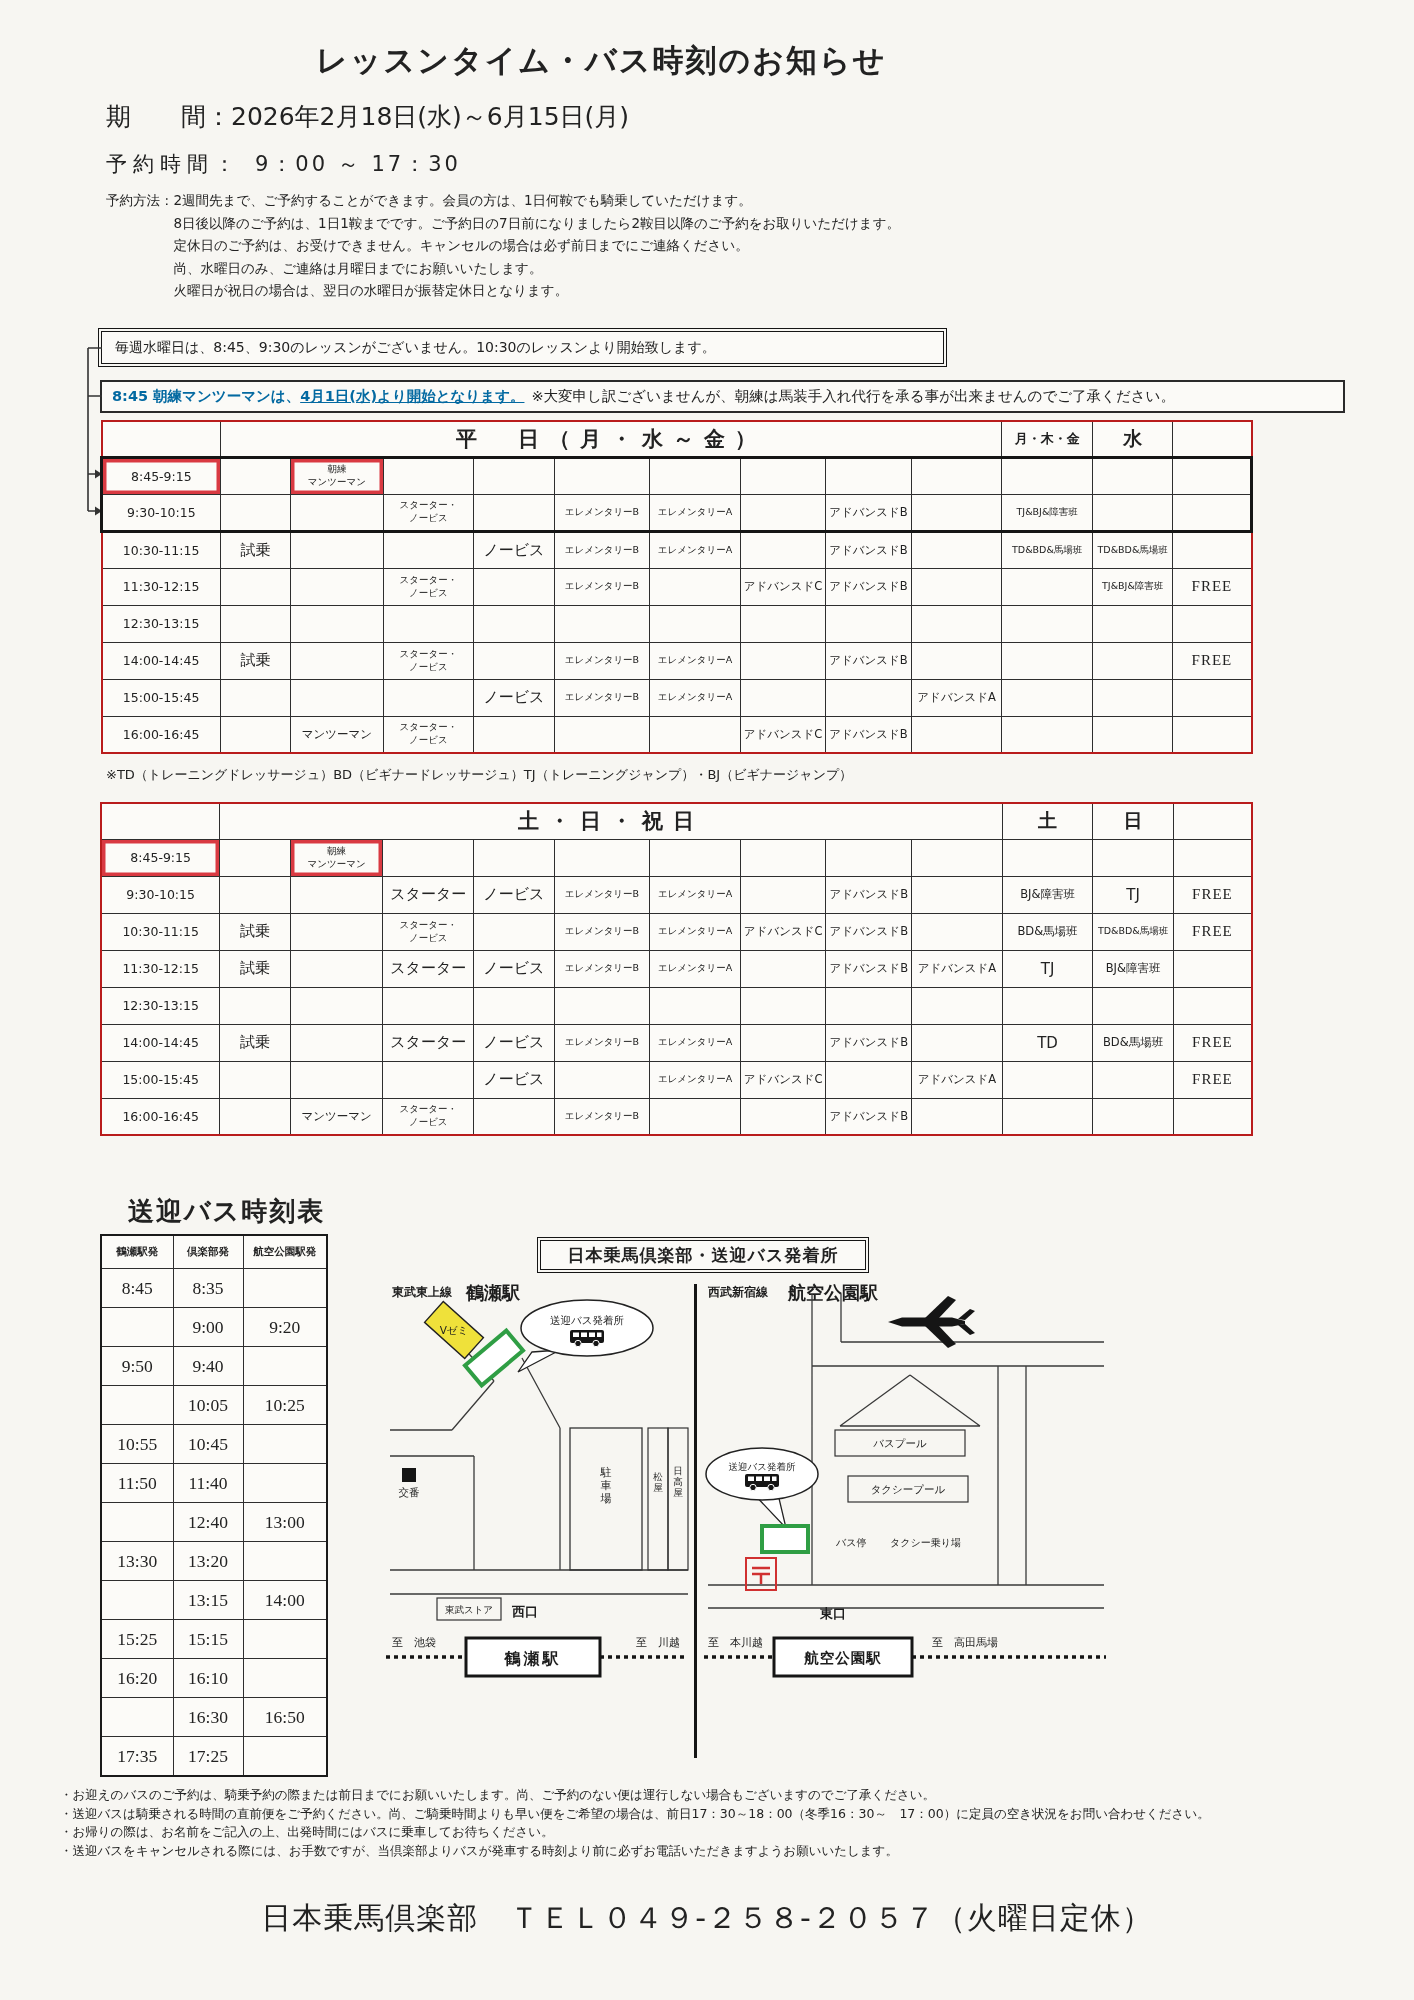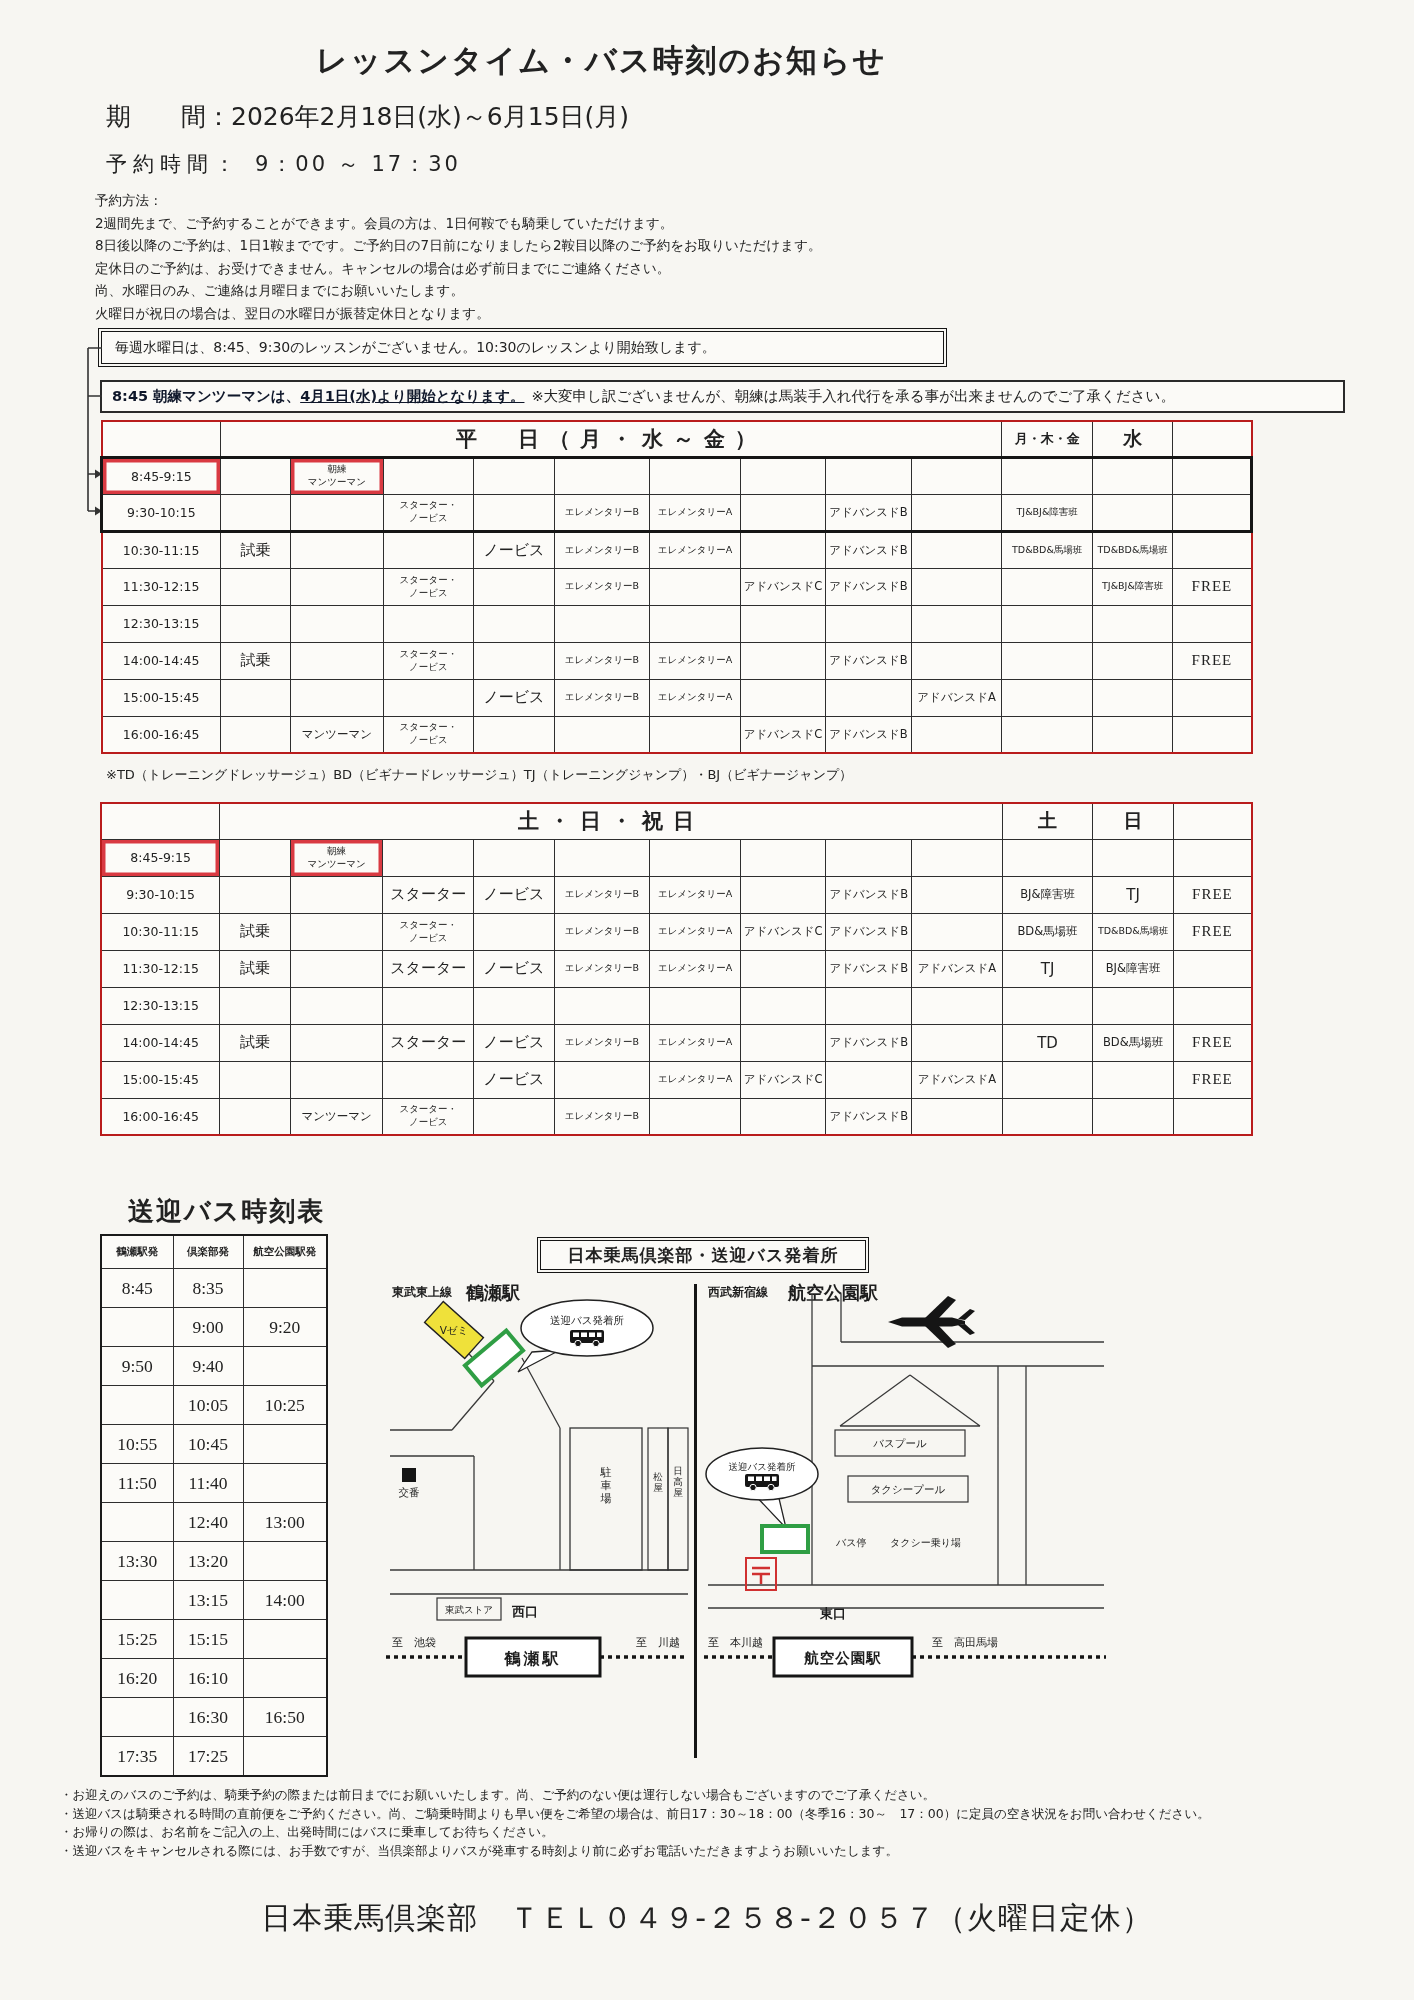--- a/index.html
+++ b/index.html
@@ -5,30 +5,30 @@
   html,body{margin:0;padding:0;background:#d8d6d2;}
   .page{position:relative;width:1414px;height:2000px;margin:0 auto;background:#f7f6f2;
         font-family:"DejaVu Sans","Liberation Sans",sans-serif;color:#222;overflow:hidden;padding-left:40px;}
   .abs{position:absolute;}
 
   #title{left:316px;top:40px;font-size:31px;font-weight:600;letter-spacing:2px;}
   #period{left:106px;top:100px;font-size:25px;font-weight:500;}
   #hours{left:106px;top:150px;font-size:21px;font-weight:500;}
   #hours .lbl{letter-spacing:6px;margin-right:14px;}
   #hours .val{letter-spacing:3px;}
-  #method{left:95px;top:189px;font-size:13.5px;display:flex;flex-direction:column;}
+  #method{left:106px;top:189px;font-size:13.5px;display:flex;}
   #method .mlabel{flex:0 0 auto;}
   #method .mline{line-height:22.6px;}
 
   .dblbox{border:1.5px solid #151515;outline:1.5px solid #151515;outline-offset:2.5px;background:#fbfaf7;}
   #box1{left:101px;top:331px;width:828px;height:31px;display:flex;align-items:center;
         padding-left:13px;font-size:14px;}
   #box2{left:100px;top:380px;width:1231px;height:29px;border:2px solid #2a2a2a;background:#fbfaf7;
         display:flex;align-items:center;padding-left:10px;font-size:14.5px;white-space:nowrap;}
-  #box2 .red{color:#0f172a;font-weight:600;}
+  #box2 .red{color:#0369a1;font-weight:600;}
   #box2 .red.u{text-decoration:underline;}
   #box2 .blk{margin-left:7px;}
 
   .lesson-table{position:absolute;left:100px;border-collapse:collapse;table-layout:fixed;
                 width:1153px;background:#fcfbf8;border:2px solid #b91c1c;}
   #weekday-table{top:420px;}
   #weekend-table{top:802px;}
   .lesson-table th,.lesson-table td{border:1px solid #2e2e2e;text-align:center;vertical-align:middle;
                 padding:0 1px;overflow:hidden;white-space:pre-line;}
   .lesson-table thead tr{height:36px;}

